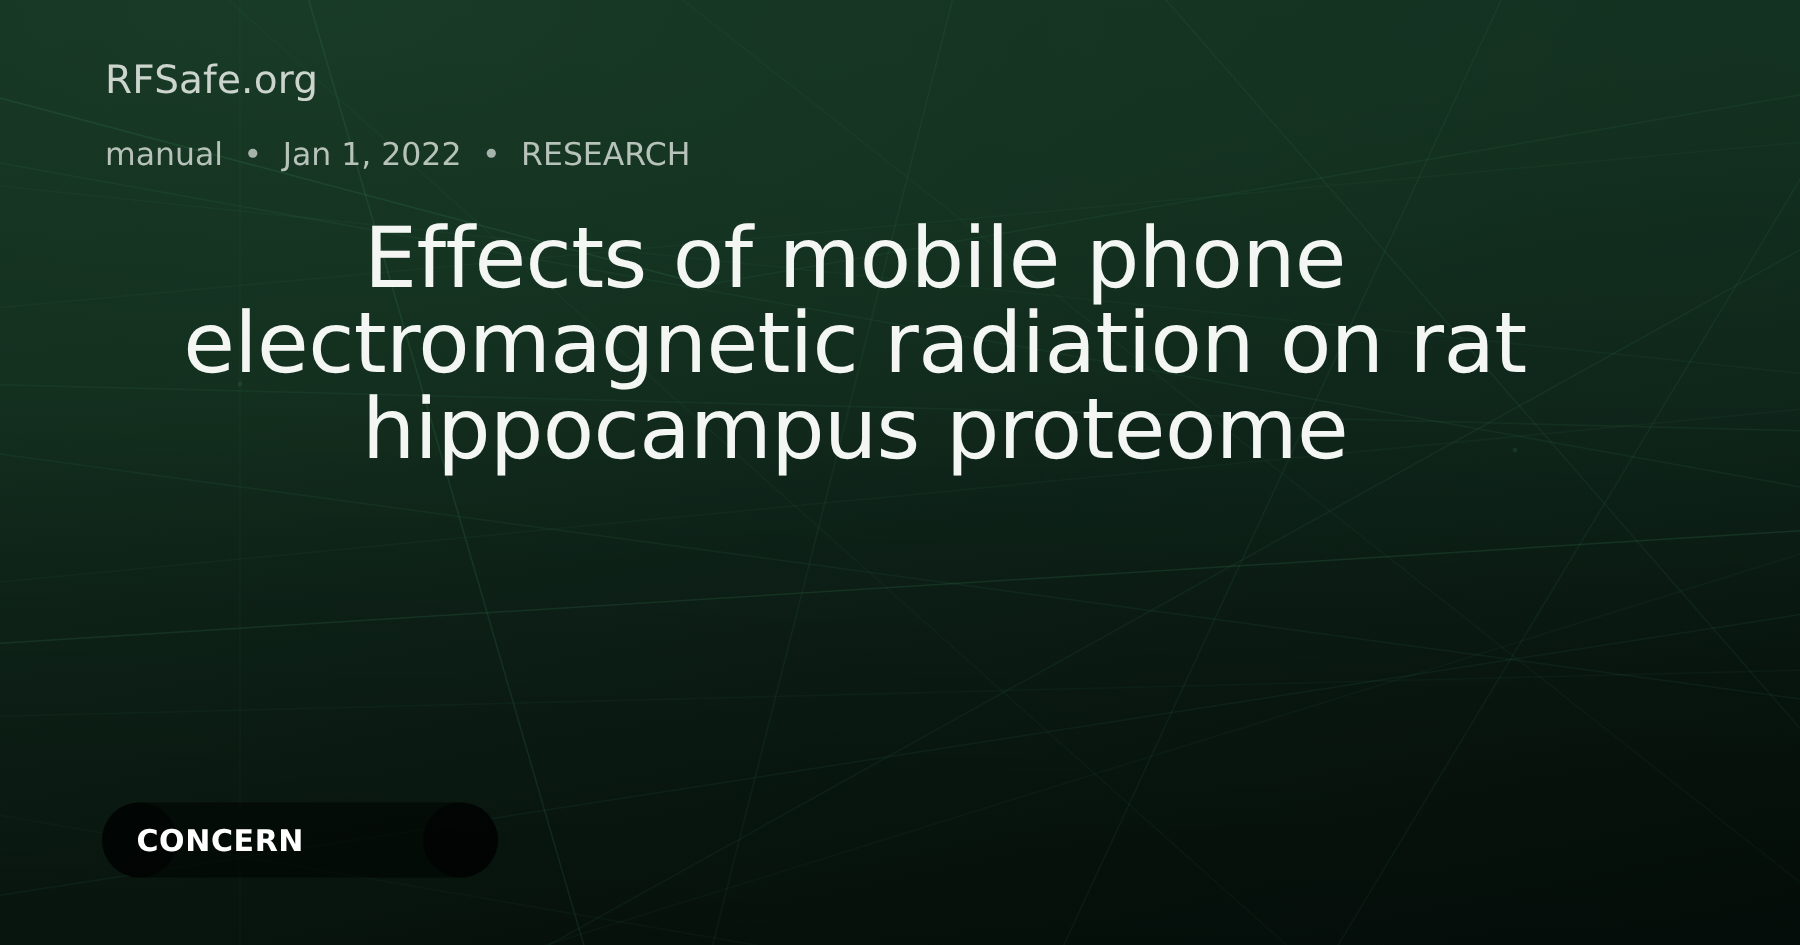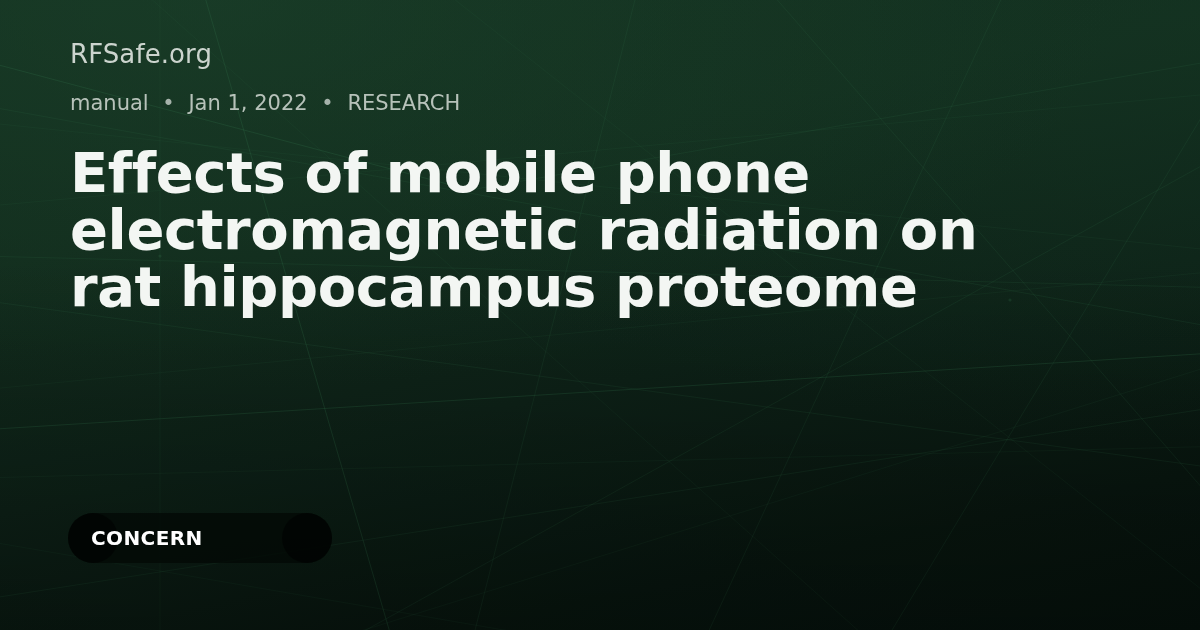--- a/index.html
+++ b/index.html
@@ -61,30 +61,31 @@
     font-weight:400;
     color:#b7c2ba;
     white-space:nowrap;
   }
   .meta-sep { padding:0 7px; color:#9fae a3; color:#a6b3ab; }
 
   .headline {
     margin-top:28px;
     font-size:56px;
     line-height:57px;
-    font-weight:700;
+    font-weight:400;
     color:#f3f6f3;
     letter-spacing:-0.4px;
     max-width:1000px;
+    text-align:center;
   }
 
   
   .badge-wrap {
     position:absolute;
-    left:68px; top:513px;
+    left:68px; top:535px;
     width:264px; height:50px;
   }
   .badge-pill {
     position:absolute; inset:0;
     border-radius:25px;
     background:rgba(2,9,5,0.78);
   }
   .badge-cap {
     position:absolute;
     top:0; width:50px; height:50px;

